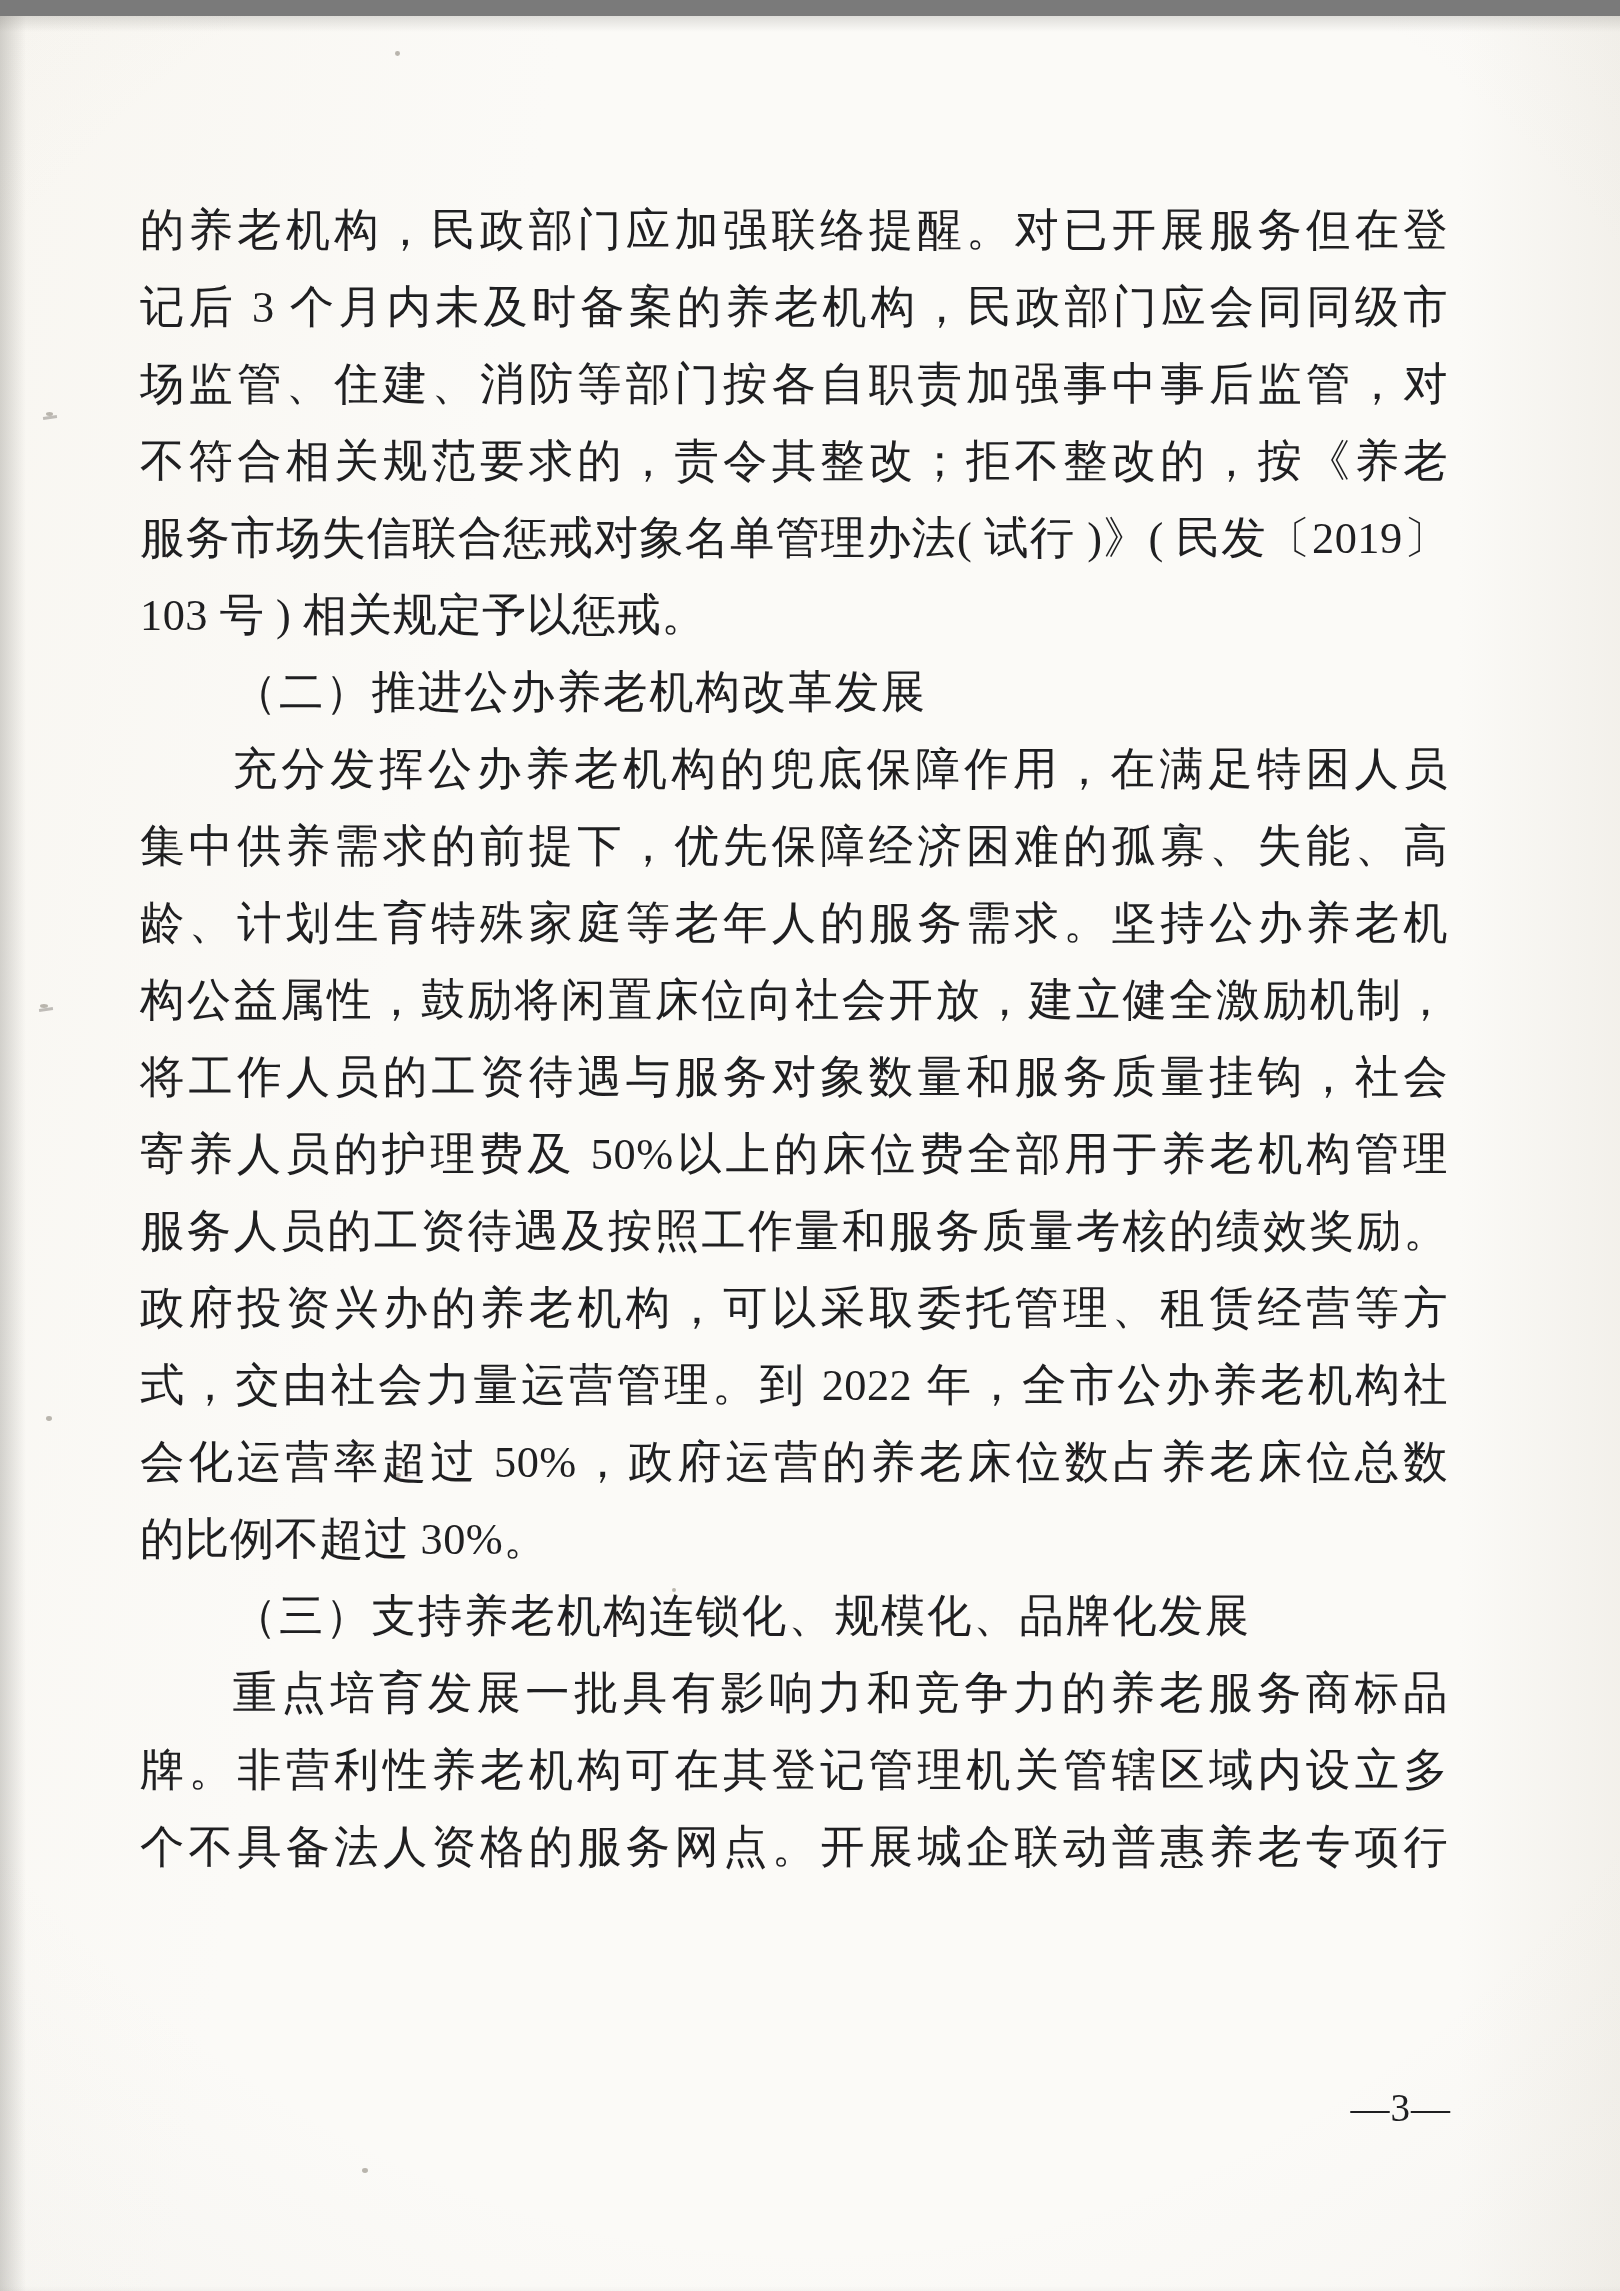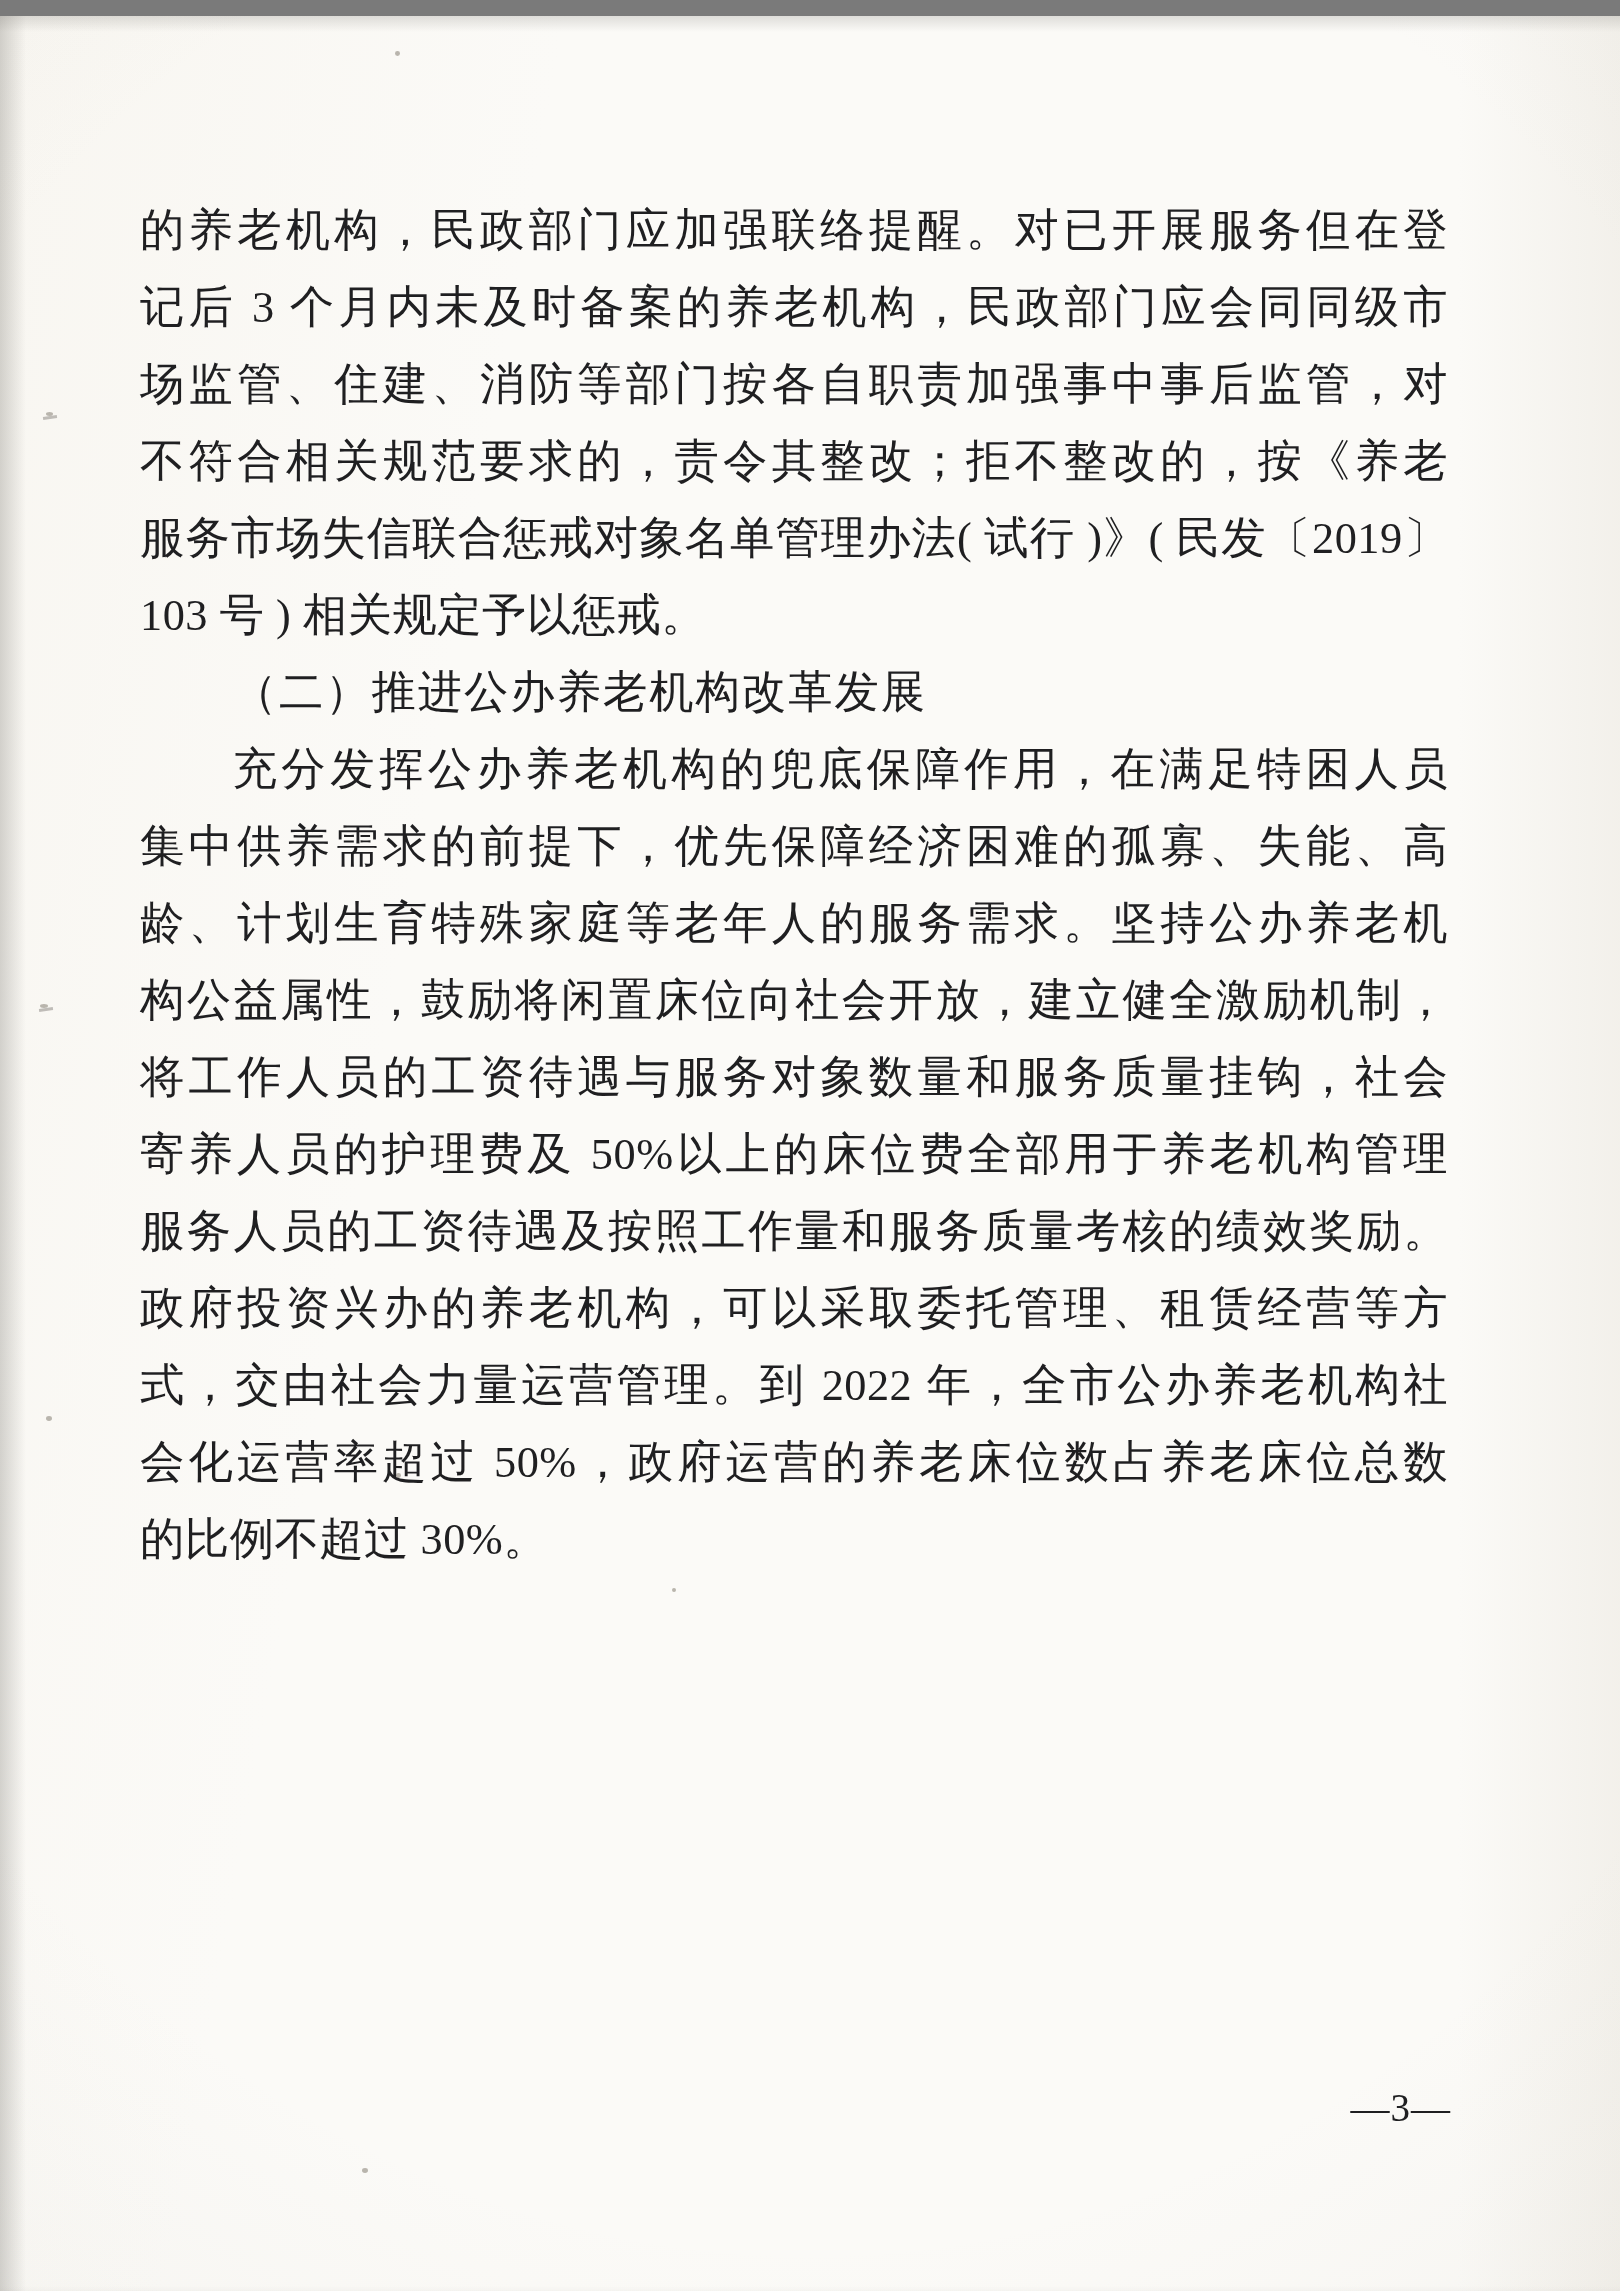--- a/index.html
+++ b/index.html
@@ -154,19 +154,25 @@
       <div class="line justify">构公益属性，鼓励将闲置床位向社会开放，建立健全激励机制，</div>
       <div class="line justify">将工作人员的工资待遇与服务对象数量和服务质量挂钩，社会</div>
       <div class="line justify">寄养人员的护理费及 50%以上的床位费全部用于养老机构管理</div>
       <div class="line justify">服务人员的工资待遇及按照工作量和服务质量考核的绩效奖励。</div>
       <div class="line justify">政府投资兴办的养老机构，可以采取委托管理、租赁经营等方</div>
       <div class="line justify">式，交由社会力量运营管理。到 2022 年，全市公办养老机构社</div>
       <div class="line justify">会化运营率超过 50%，政府运营的养老床位数占养老床位总数</div>
       <div class="line last">的比例不超过 30%。</div>
     </div>
 
+    <div>
+      <div class="line head">（三）支持养老机构连锁化、规模化、品牌化发展</div>
+      <div class="line justify indent">重点培育发展一批具有影响力和竞争力的养老服务商标品</div>
+      <div class="line justify">牌。非营利性养老机构可在其登记管理机关管辖区域内设立多</div>
+      <div class="line justify">个不具备法人资格的服务网点。开展城企联动普惠养老专项行</div>
+    </div>
 
   </div>
 
   <div class="page-number">—3—</div>
 
 </div>
 
 
 </body></html>

